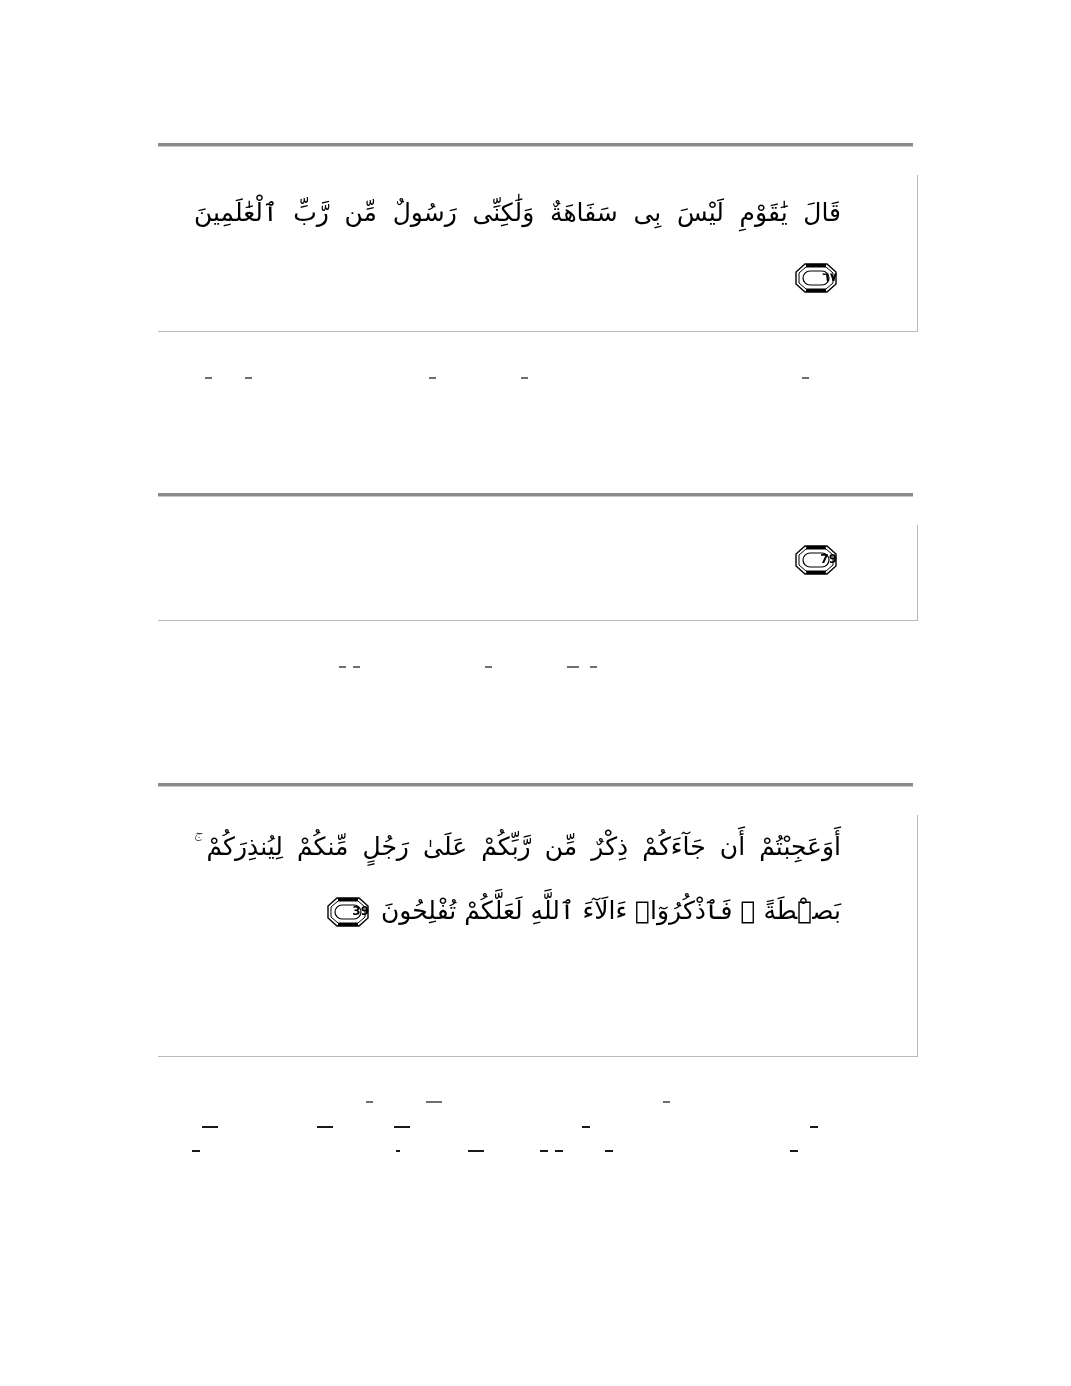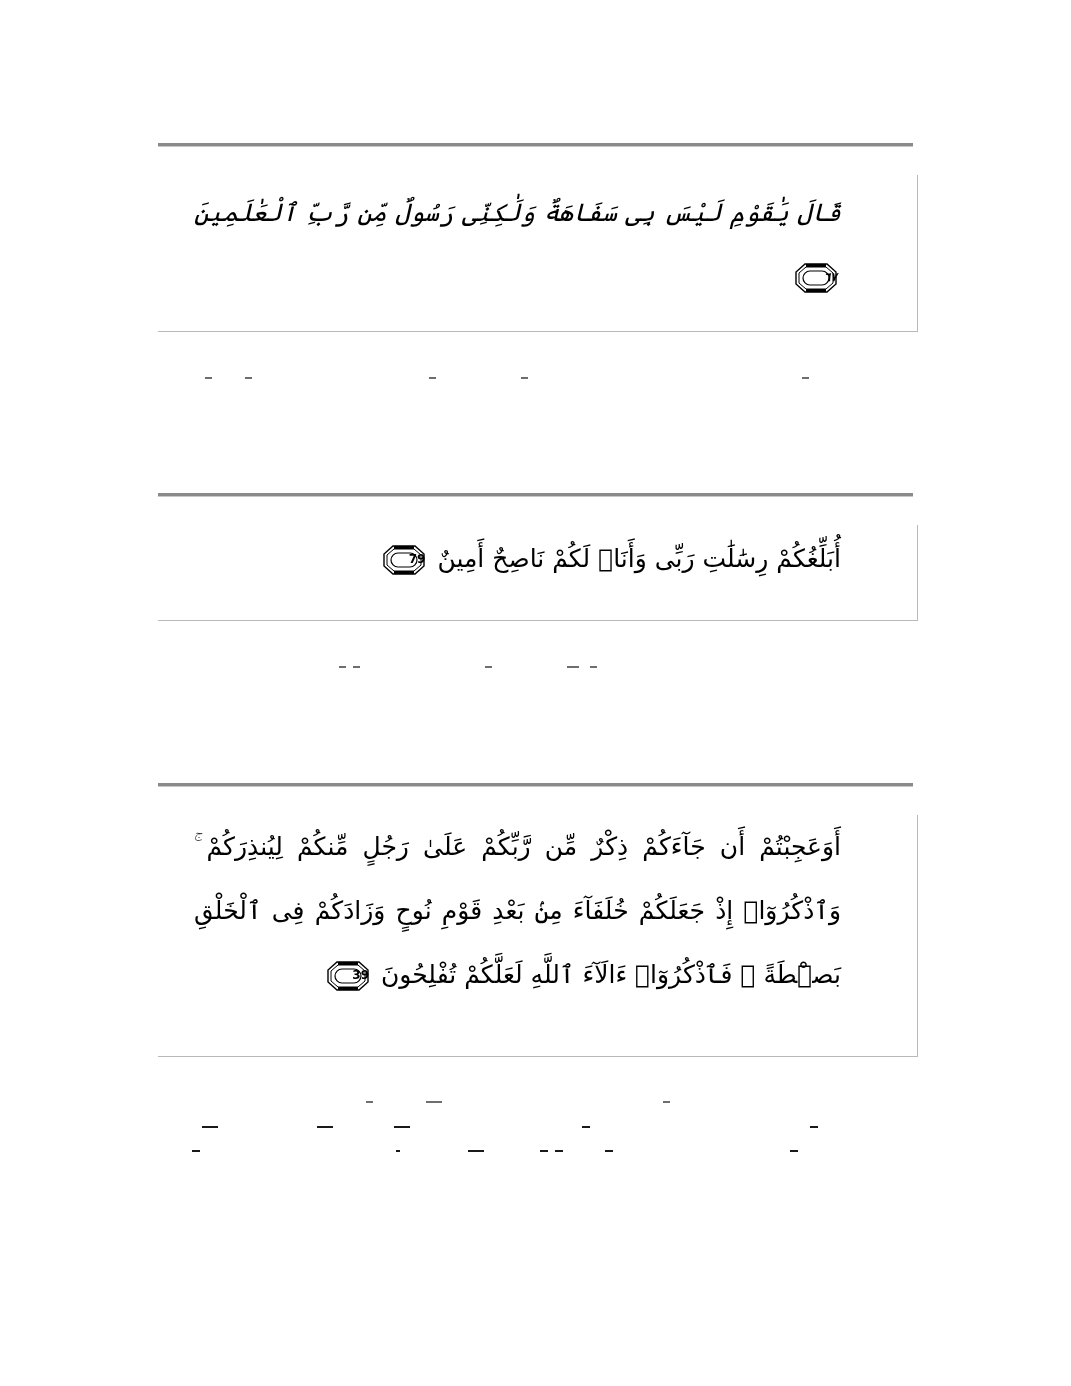--- a/index.html
+++ b/index.html
@@ -86,21 +86,21 @@
       background: #6e6e6e;
     }
     .dash.dark {
       background: #1a1a1a;
     }
   </style>
 </head>
 <body>
 
 <div class="rule" style="top:143px;"></div>
-<div class="verse-box" style="top:175px;height:157px;font-style:italic;">
+<div class="verse-box" style="top:175px;height:157px;">
   <div class="verse-text" style="top:6px;right:76px;left:36px;">
     <span class="line last" style="text-align-last:justify;">قَالَ يَٰقَوْمِ لَيْسَ بِى سَفَاهَةٌ وَلَٰكِنِّى رَسُولٌ مِّن رَّبِّ ٱلْعَٰلَمِينَ</span>
     <span class="line last" style="text-align:right;text-align-last:right;">
       <span class="medallion">
         <svg width="42" height="30" viewBox="0 0 42 30">
           <polygon points="10,1 32,1 41,9 41,21 32,29 10,29 1,21 1,9" fill="none" stroke="#000" stroke-width="1.4"></polygon>
           <polygon points="11,4 31,4 38,10 38,20 31,26 11,26 4,20 4,10" fill="none" stroke="#000" stroke-width="1"></polygon>
           <rect x="11" y="1" width="20" height="3" fill="#000"></rect>
           <rect x="11" y="26" width="20" height="3" fill="#000"></rect>
           <rect x="8" y="8" width="26" height="14" rx="7" fill="#fff" stroke="#000" stroke-width="1.2"></rect>
@@ -113,21 +113,20 @@
 <div class="dash" style="top:377px;left:205px;width:7px;"></div>
 <div class="dash" style="top:377px;left:245px;width:7px;"></div>
 <div class="dash" style="top:377px;left:429px;width:7px;"></div>
 <div class="dash" style="top:377px;left:521px;width:7px;"></div>
 <div class="dash" style="top:377px;left:802px;width:7px;"></div>
 
 <div class="rule" style="top:493px;"></div>
 <div class="verse-box" style="top:525px;height:96px;">
   <div class="verse-text" style="top:2px;right:76px;left:64px;">
     <span class="line last" style="text-align:right;text-align-last:right;">
-      <span>أُبَلِّغُكُمْ رِسَٰلَٰتِ رَبِّى وَأَنَا۠ لَكُمْ نَاصِحٌ أَمِينٌ</span>
       <span class="medallion">
         <svg width="42" height="30" viewBox="0 0 42 30">
           <polygon points="10,1 32,1 41,9 41,21 32,29 10,29 1,21 1,9" fill="none" stroke="#000" stroke-width="1.4"></polygon>
           <polygon points="11,4 31,4 38,10 38,20 31,26 11,26 4,20 4,10" fill="none" stroke="#000" stroke-width="1"></polygon>
           <rect x="11" y="1" width="20" height="3" fill="#000"></rect>
           <rect x="11" y="26" width="20" height="3" fill="#000"></rect>
           <rect x="8" y="8" width="26" height="14" rx="7" fill="#fff" stroke="#000" stroke-width="1.2"></rect>
         </svg>
         <span class="num">79</span>
       </span>
@@ -137,21 +136,20 @@
 <div class="dash" style="top:666px;left:339px;width:7px;"></div>
 <div class="dash" style="top:666px;left:353px;width:7px;"></div>
 <div class="dash" style="top:666px;left:485px;width:7px;"></div>
 <div class="dash" style="top:666px;left:567px;width:12px;"></div>
 <div class="dash" style="top:666px;left:590px;width:7px;"></div>
 
 <div class="rule" style="top:783px;"></div>
 <div class="verse-box" style="top:815px;height:242px;">
   <div class="verse-text" style="top:0;right:76px;left:36px;">
     <span class="line">أَوَعَجِبْتُمْ أَن جَآءَكُمْ ذِكْرٌ مِّن رَّبِّكُمْ عَلَىٰ رَجُلٍ مِّنكُمْ لِيُنذِرَكُمْ ۚ</span>
-    <span class="line">وَٱذْكُرُوٓا۟ إِذْ جَعَلَكُمْ خُلَفَآءَ مِنۢ بَعْدِ قَوْمِ نُوحٍ وَزَادَكُمْ فِى ٱلْخَلْقِ</span>
     <span class="line last" style="text-align:right;text-align-last:right;">
       <span>بَصْۜطَةً ۖ فَٱذْكُرُوٓا۟ ءَالَآءَ ٱللَّهِ لَعَلَّكُمْ تُفْلِحُونَ</span>
       <span class="medallion">
         <svg width="42" height="30" viewBox="0 0 42 30">
           <polygon points="10,1 32,1 41,9 41,21 32,29 10,29 1,21 1,9" fill="none" stroke="#000" stroke-width="1.4"></polygon>
           <polygon points="11,4 31,4 38,10 38,20 31,26 11,26 4,20 4,10" fill="none" stroke="#000" stroke-width="1"></polygon>
           <rect x="11" y="1" width="20" height="3" fill="#000"></rect>
           <rect x="11" y="26" width="20" height="3" fill="#000"></rect>
           <rect x="8" y="8" width="26" height="14" rx="7" fill="#fff" stroke="#000" stroke-width="1.2"></rect>
         </svg>

